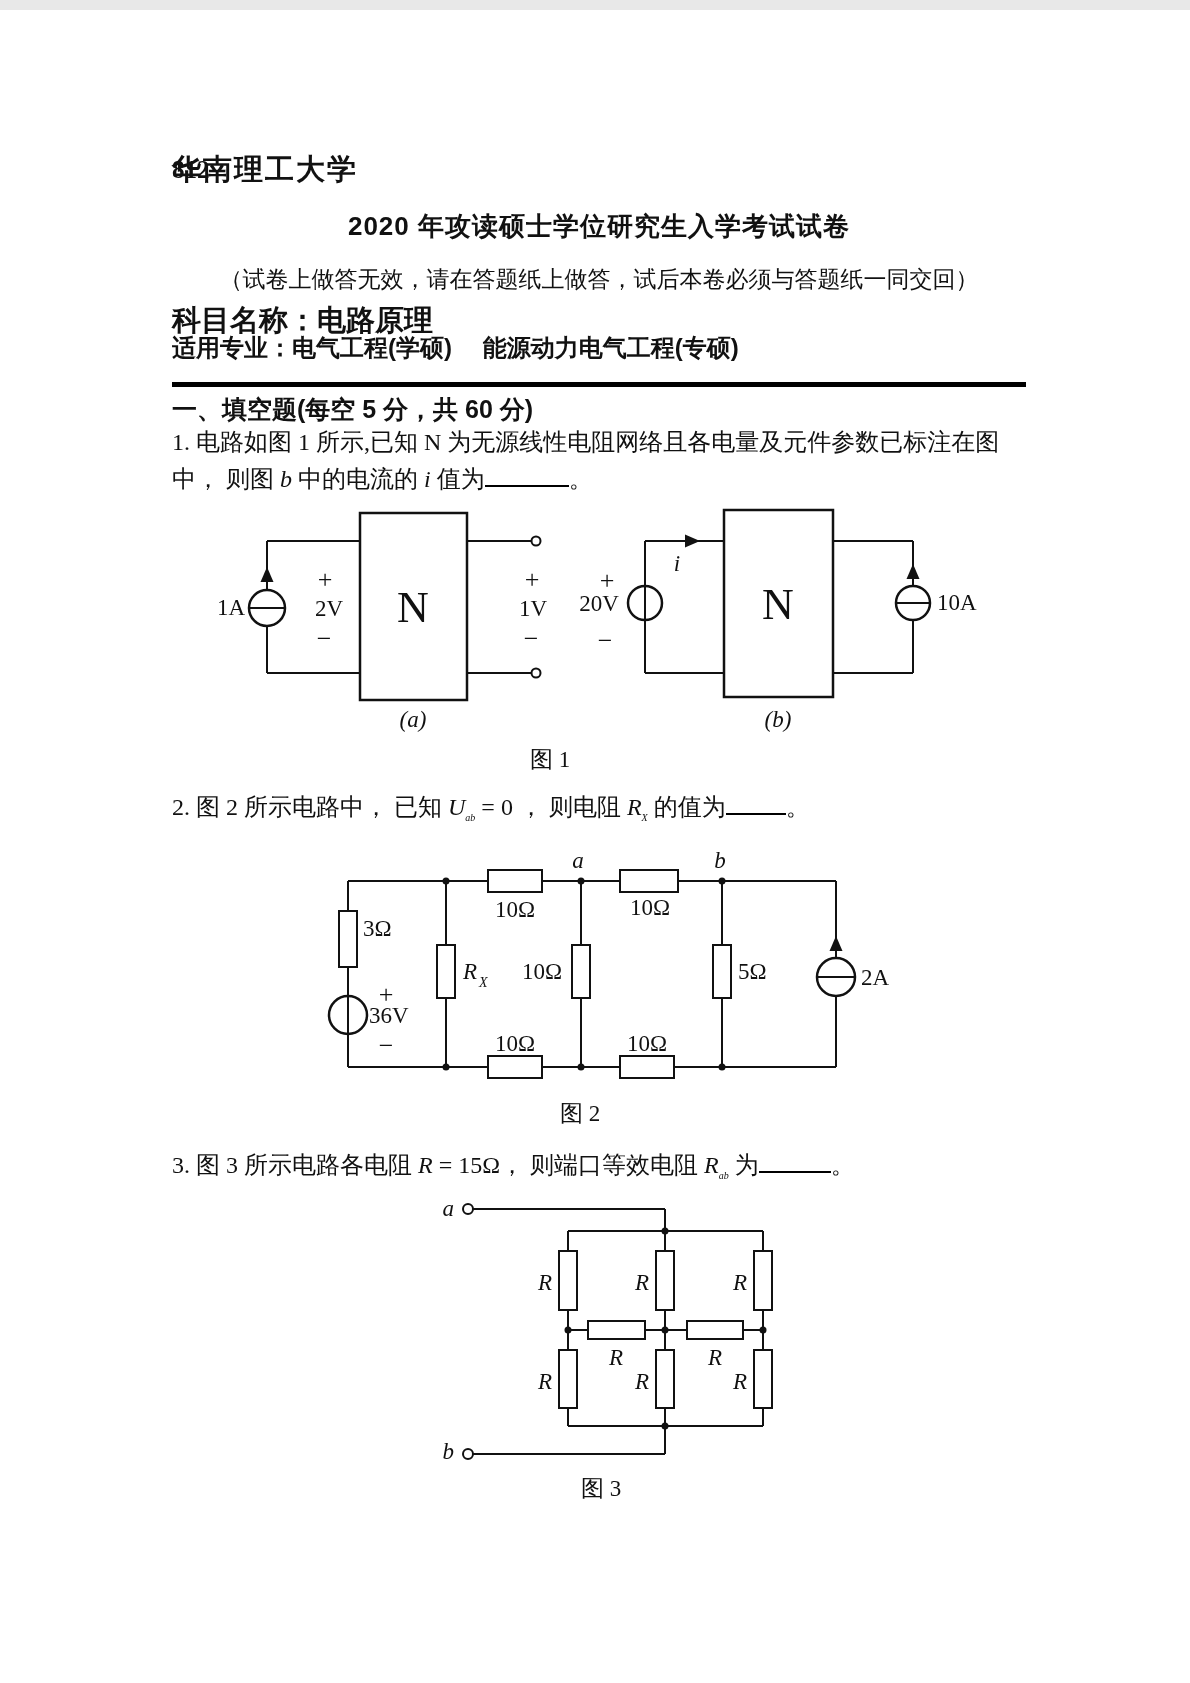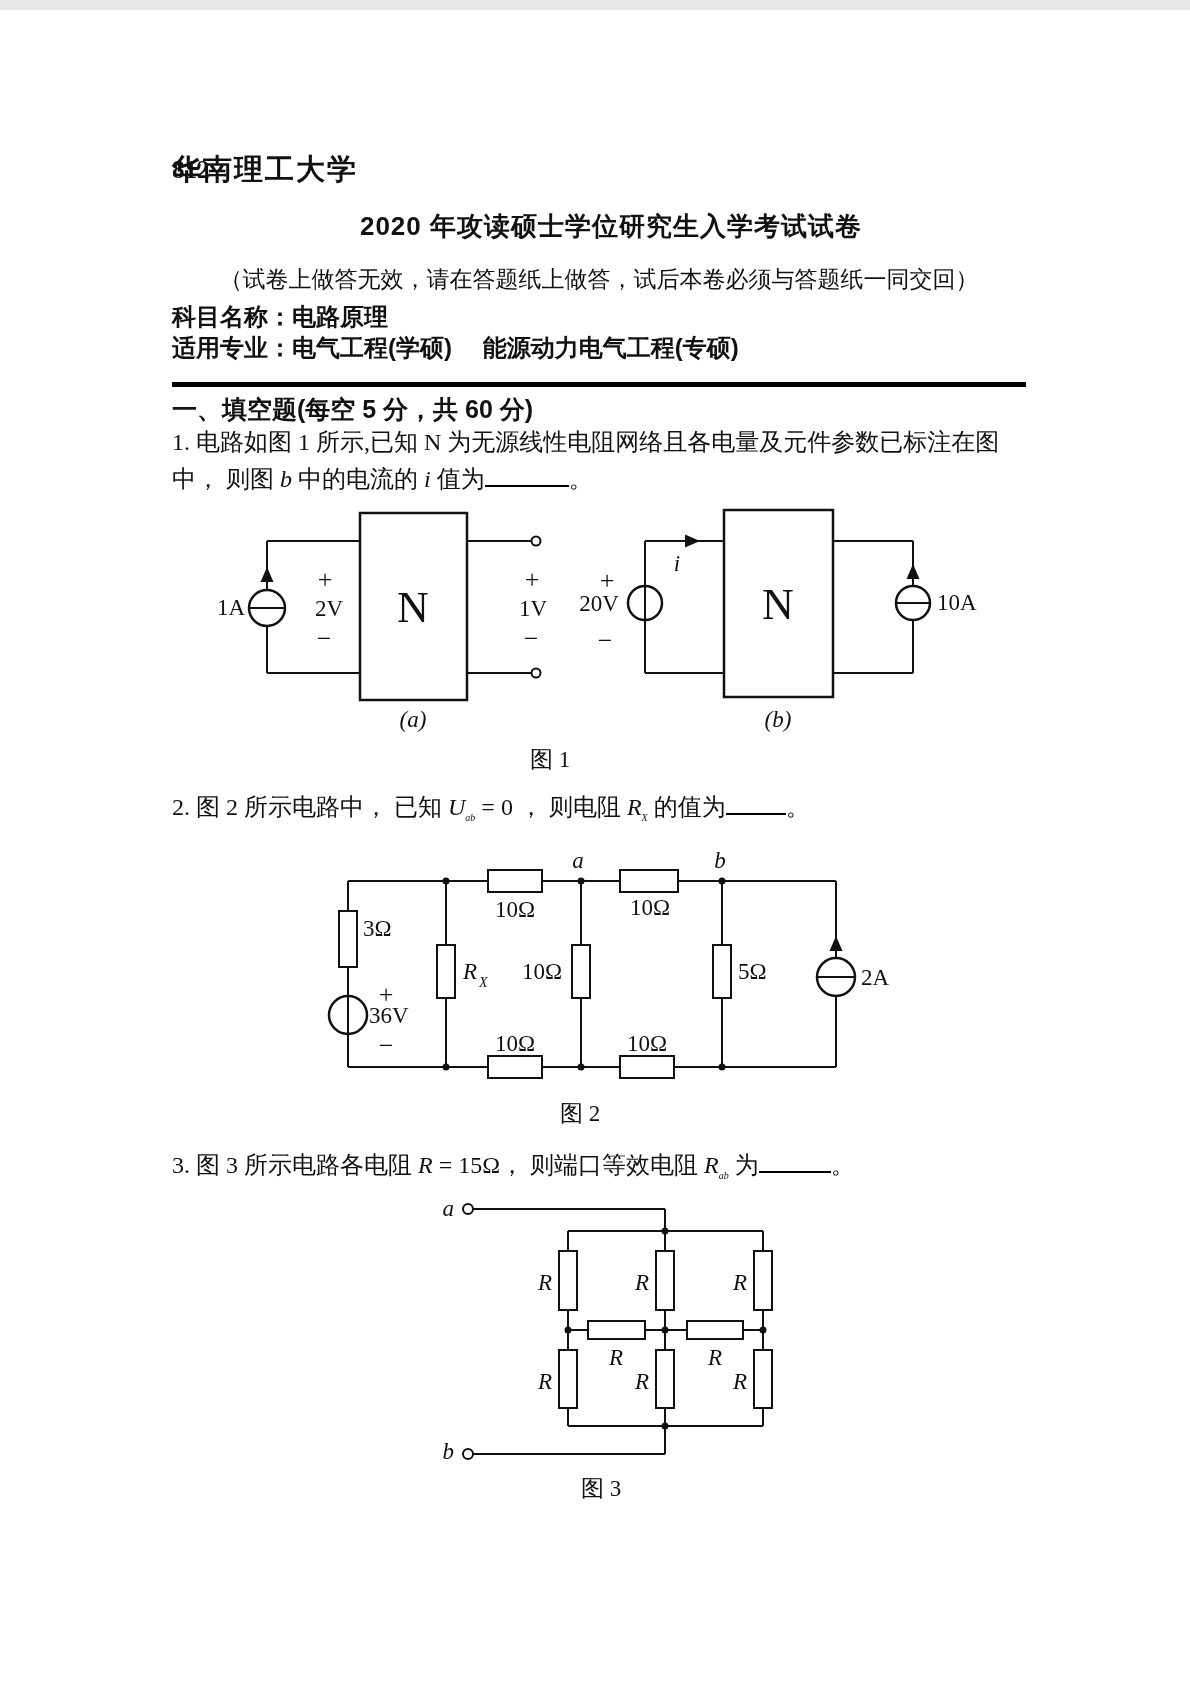--- a/index.html
+++ b/index.html
@@ -9,25 +9,25 @@
     background:#ffffff;
     color:#111;
     font-family:"Liberation Serif","DejaVu Serif",serif;
     overflow:hidden;
     margin:10px auto;
   }
   .abs{position:absolute;}
   .code{left:172px;top:146px;font-size:25px;font-weight:bold;font-family:"Liberation Serif",serif;}
   .univ{left:172px;top:140px;width:854px;text-align:left;font-size:29px;font-weight:bold;
         font-family:"Liberation Sans","DejaVu Sans",sans-serif;letter-spacing:2px;}
-  .title2{left:184px;top:199px;width:854px;text-align:center;font-size:26px;font-weight:bold;
+  .title2{left:172px;top:199px;width:854px;text-align:center;font-size:26px;font-weight:bold;
         font-family:"Liberation Sans","DejaVu Sans",sans-serif;letter-spacing:1px;}
   .note{left:172px;top:254px;width:854px;text-align:center;font-size:23px;
         font-family:Liberation Sans, sans-serif;}
-  .subject{left:172px;top:291px;font-size:24px;font-weight:bold;
+  .subject{left:172px;top:291px;font-size:29px;font-weight:bold;
         font-family:Liberation Mono, monospace;}
   .majors{left:172px;top:322px;font-size:24px;font-weight:bold;
         font-family:"Liberation Sans","DejaVu Sans",sans-serif;}
   .rule{left:172px;top:372px;width:854px;height:5px;background:#000;}
   .section{left:172px;top:383px;font-size:25px;font-weight:bold;
         font-family:Liberation Sans, sans-serif;}
   .qline{left:172px;font-size:24px;line-height:30px;font-family:"Liberation Serif",serif;width:860px;}
   .q1l1{top:417px;}
   .q1l2{top:451px;}
   .q2{top:779px;}

